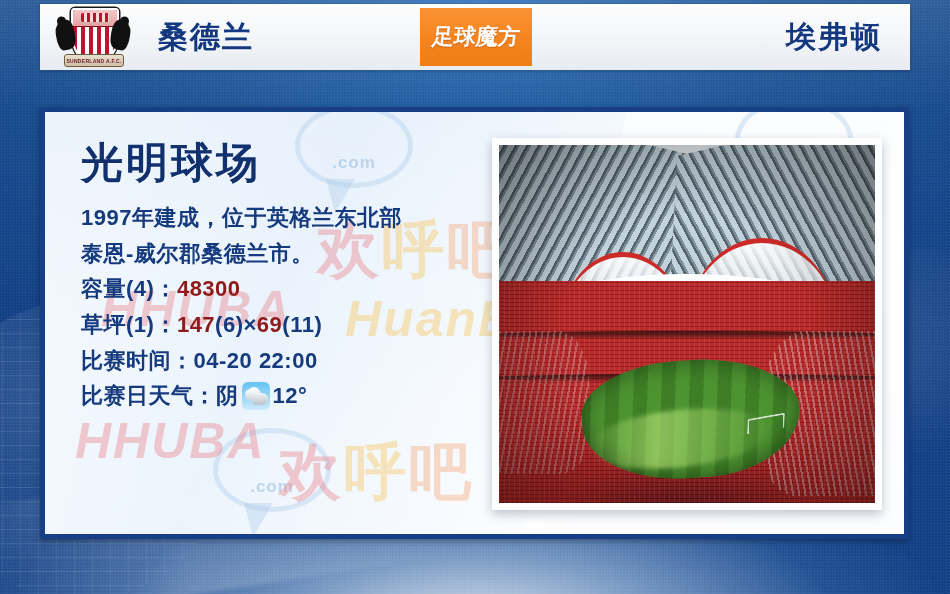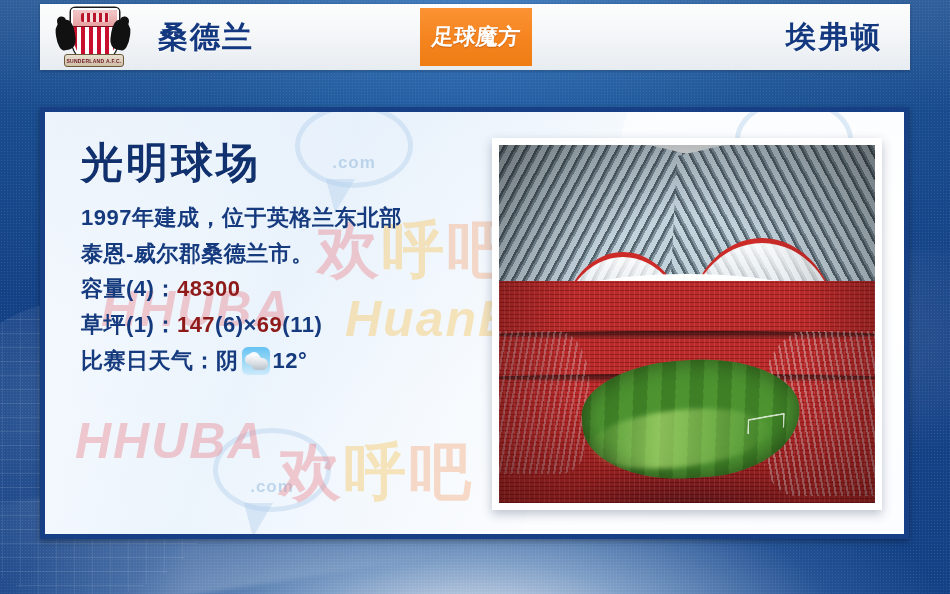--- a/index.html
+++ b/index.html
@@ -617,20 +617,23 @@
       <div class="info-line">泰恩-威尔郡桑德兰市。</div>
 
       <div class="info-line">
         <span>容量(4)：</span><span class="hl">48300</span>
       </div>
 
       <div class="info-line">
         <span>草坪(1)：</span><span class="hl">147</span><span>(6)</span><span>×</span><span class="hl">69</span><span>(11)</span>
       </div>
 
+      <div class="info-line">
+        <span>比赛时间：</span><span>04-20 22:00</span>
+      </div>
 
       <div class="info-line weather-row">
         <span>比赛日天气：</span>
           <span>阴</span>
           <span class="weather-icon">
             <i class="c3"></i>
             <i class="c1"></i>
             <i class="c2"></i>
           </span>
           <span>12°</span>

